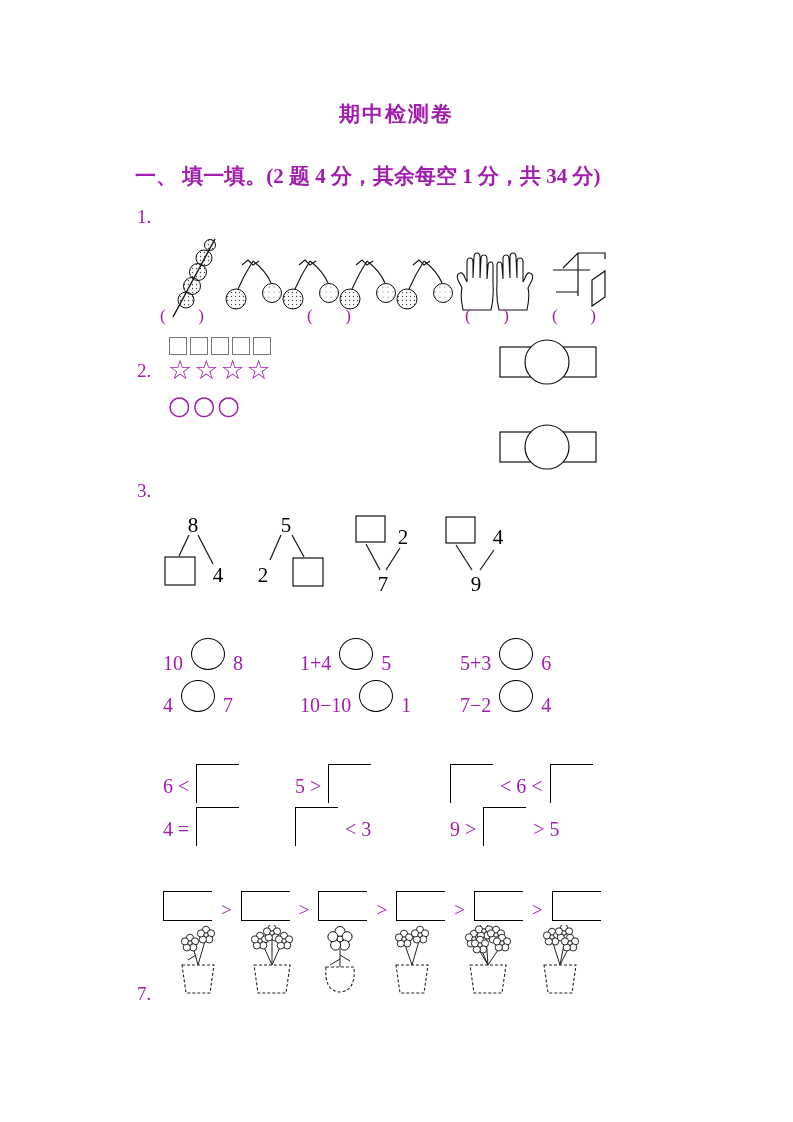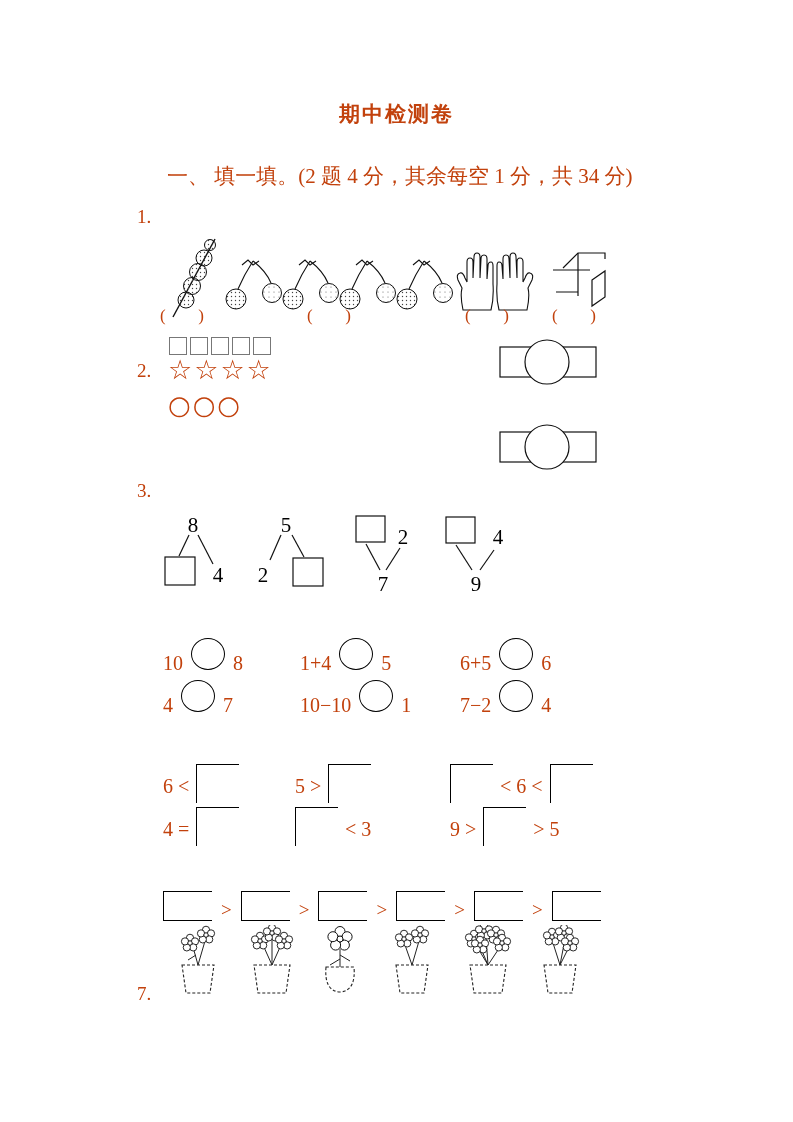--- a/index.html
+++ b/index.html
@@ -1,20 +1,20 @@
 <!DOCTYPE html>
 <html><head>
 <meta charset="utf-8">
 <style>
   html,body{margin:0;padding:0;background:#fff;}
   .page{position:relative;width:793px;height:1122px;background:#fff;overflow:hidden;
-        font-family:"Liberation Serif","DejaVu Serif",serif;color:#c2410c;}
+        font-family:"Liberation Serif","DejaVu Serif",serif;color:#a21caf;}
   .abs{position:absolute;}
   .title{left:0;top:100px;width:793px;text-align:center;font-size:21px;font-weight:bold;letter-spacing:2px;}
-  .sect{left:135px;top:162px;font-size:21px;font-weight:normal;margin-left:32px;}
+  .sect{left:135px;top:162px;font-size:21px;font-weight:bold;}
   .qlabel{font-size:19px;}
   .body-text{font-size:20px;}
   .paren{font-size:17px;white-space:pre;letter-spacing:1px;}
   .sq{display:inline-block;width:16px;height:16px;border:1.6px solid #777;margin-right:3px;background:#fff;}
   .glyphs{font-family:"DejaVu Sans","Liberation Sans",sans-serif;font-size:26px;letter-spacing:2px;}
   .blank{display:inline-block;width:66px;height:16px;border-bottom:1.3px solid #000;}
   .blank.w2{width:74px;}
   .circ{display:inline-block;width:32px;height:30px;margin:0 8px;margin-top:-22px;
         border:1.3px solid #000;border-radius:50%;vertical-align:baseline;background:#fff;}
   .circ.instr{width:34px;height:30px;margin:0 3px;margin-top:-22px;}
@@ -169,21 +169,21 @@
   </svg>
 
 
   <div class="abs body-text" style="left:163px;top:652px">
     <span>10</span><span class="circ"></span><span>8</span>
   </div>
   <div class="abs body-text" style="left:300px;top:652px">
     <span>1+4</span><span class="circ"></span><span>5</span>
   </div>
   <div class="abs body-text" style="left:460px;top:652px">
-    <span>6+5</span><span class="circ"></span><span>6</span>
+    <span>5+3</span><span class="circ"></span><span>6</span>
   </div>
   <div class="abs body-text" style="left:163px;top:694px">
     <span>4</span><span class="circ"></span><span>7</span>
   </div>
   <div class="abs body-text" style="left:300px;top:694px">
     <span>10−10</span><span class="circ"></span><span>1</span>
   </div>
   <div class="abs body-text" style="left:460px;top:694px">
     <span>7−2</span><span class="circ"></span><span>4</span>
   </div>

